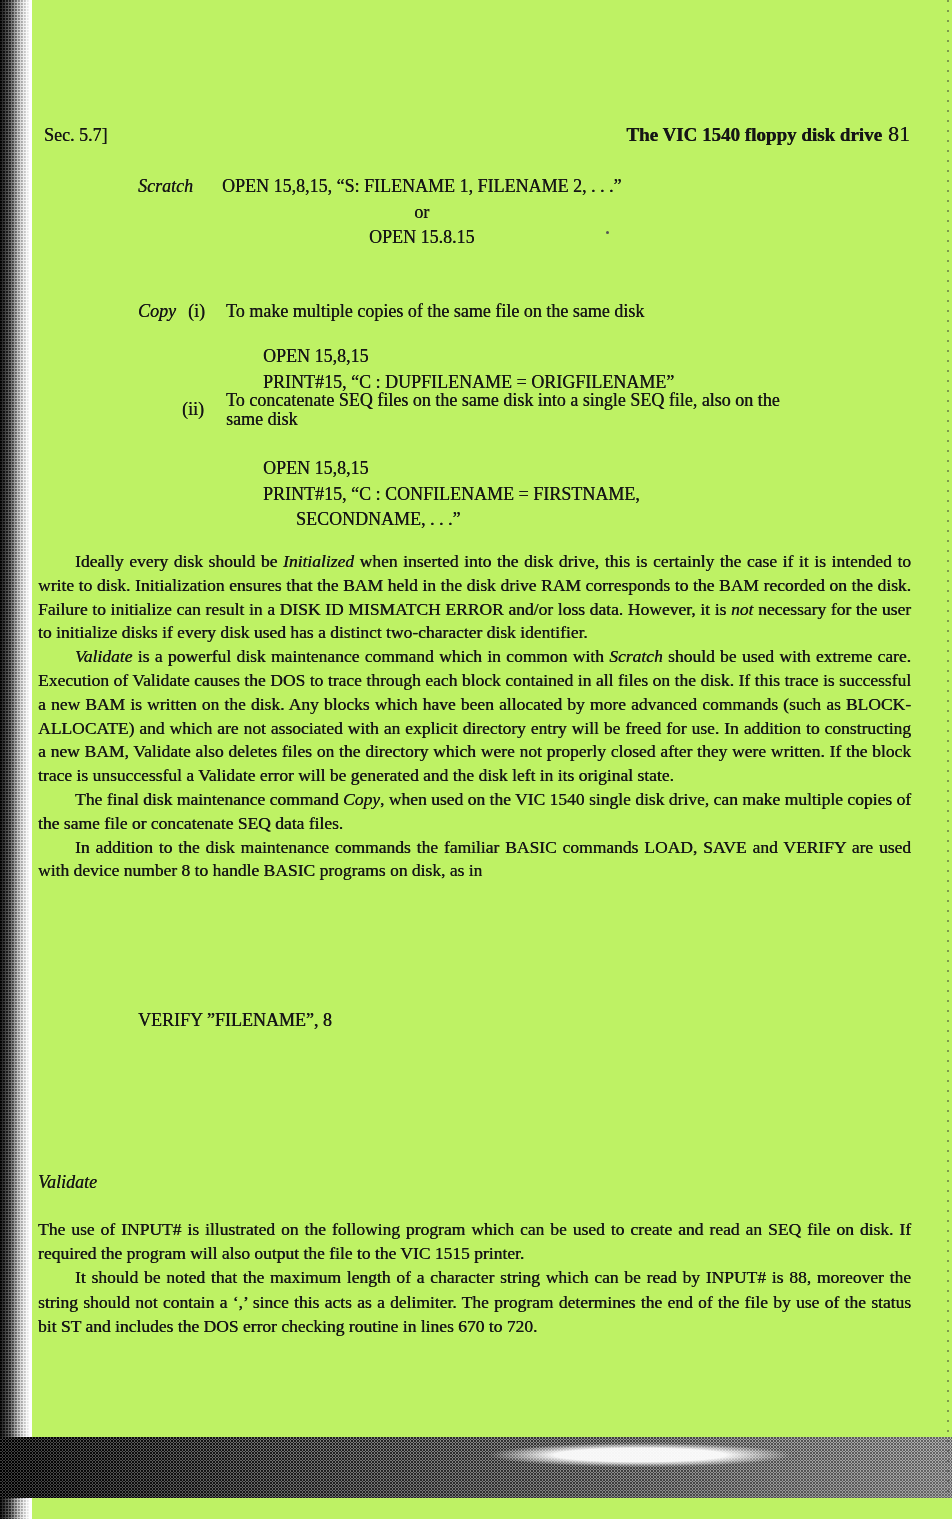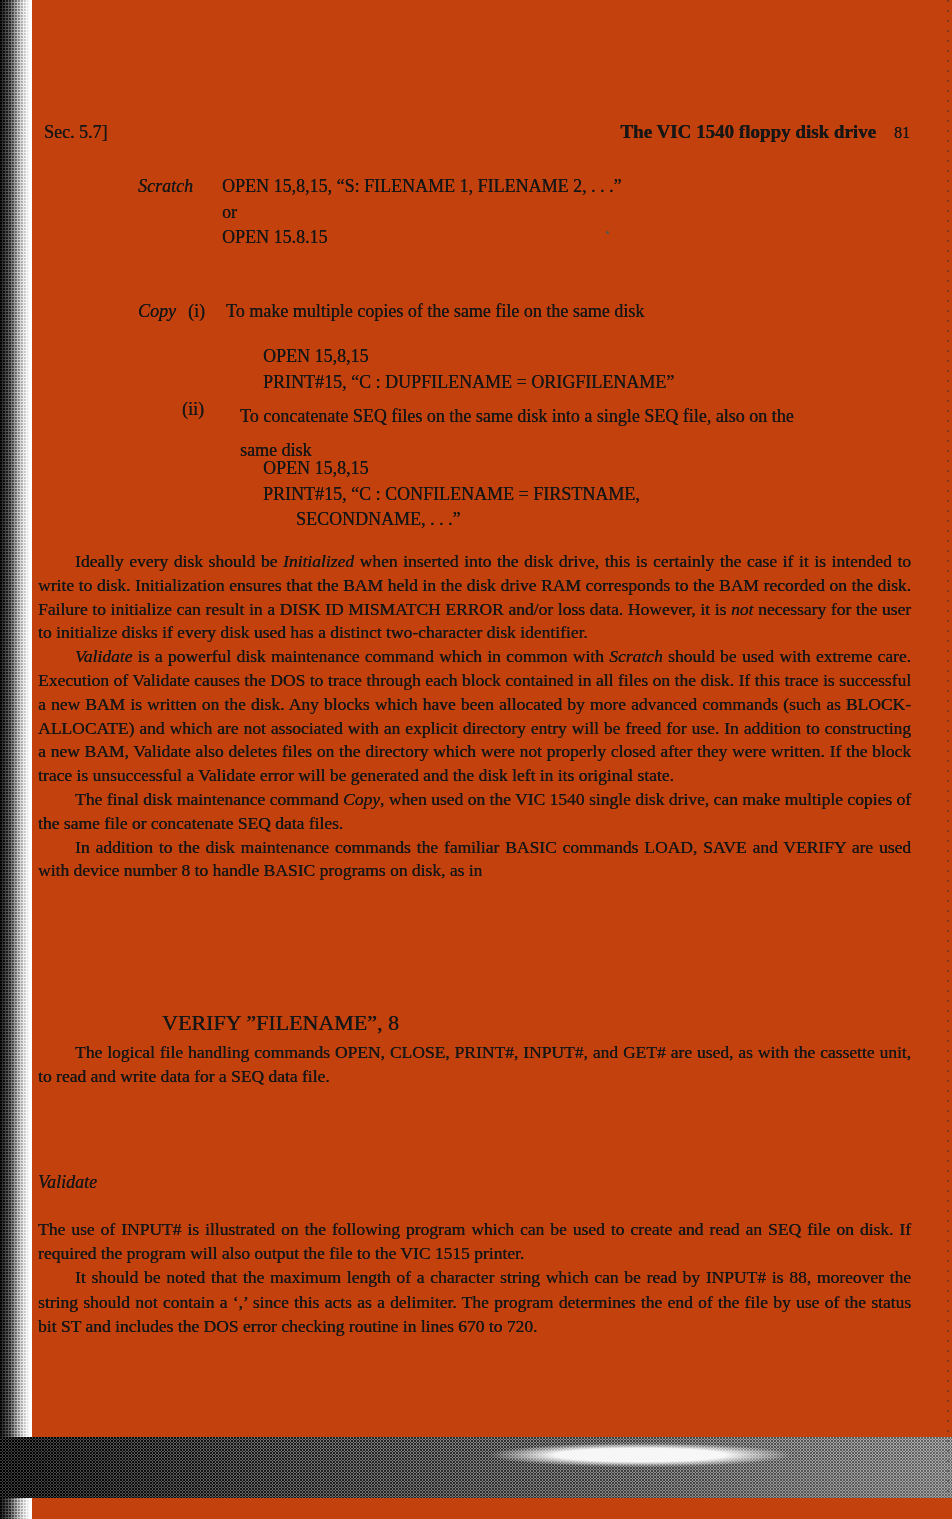--- a/index.html
+++ b/index.html
@@ -1,19 +1,19 @@
 <!DOCTYPE html>
 <html><head>
 <meta charset="utf-8">
 <style>
   html,body { margin:0; padding:0; background:#ffffff; }
   .page {
     position:relative;
     width:952px; height:1519px;
-    background:#c2410c;
+    background:#bef264;
     overflow:hidden;
     font-family:"Liberation Serif","DejaVu Serif",serif;
     color:#161616;
     text-shadow:0.35px 0 0 currentColor; 
   }
   .it { font-style:italic; }
 
   
   .binding-edge {
     position:absolute; left:0; top:0; width:32px; height:1519px;
@@ -44,35 +44,35 @@
   }
 
   
   .header {
     position:absolute; top:121px; left:44px; right:42px;
     display:flex; justify-content:space-between; align-items:baseline;
   }
   .sec-label { font-size:18px; }
   .header-right { display:flex; align-items:baseline; }
   .running-title { font-weight:bold; font-size:19px; }
-  .page-number { font-size:16px; margin-left:18px; }
+  .page-number { font-size:22px; margin-left:6px; }
 
   
   .cmd { font-size:18px; }
   .scratch-label { position:absolute; top:176px; left:138px; font-style:italic; font-size:18px; }
-  .scratch-lines { position:absolute; top:174px; left:222px; line-height:25.7px; }
+  .scratch-lines { position:absolute; top:174px; left:222px; line-height:25.7px;text-align:center; }
   .copy-label    { position:absolute; top:301px; left:138px; font-style:italic; font-size:18px; }
   .copy-marker-i { position:absolute; top:301px; left:188px; }
   .copy-text-i   { position:absolute; top:301px; left:226px; }
   .copy-cmds-i   { position:absolute; top:344px; left:263px; line-height:25.7px; }
   .copy-marker-ii{ position:absolute; top:399px; left:182px; }
-  .copy-text-ii  { position:absolute; top:399px; left:226px; width:556px; line-height:34px;margin-left:14px; }
+  .copy-text-ii  { position:absolute; top:391px; left:226px; width:556px; line-height:19px; }
   .copy-cmds-ii  { position:absolute; top:456px; left:263px; line-height:25.7px; }
   .cmd-cont { padding-left:33px; }
-  .verify-line { position:absolute; top:1010px; left:138px; font-size:22px;margin-left:24px; }
+  .verify-line { position:absolute; top:1010px; left:138px; font-size:18px; }
 
   
   .flow {
     position:absolute; left:38px; width:873px;
     font-size:17.5px; line-height:23.8px;
     text-align:justify;
   }
   .flow p { margin:0; }
   .flow p.indent { text-indent:37px; }
   .main-text  { top:542px;margin-top:8px; }
@@ -122,23 +122,20 @@
 
   <div class="flow main-text">
     <p class="indent"><span>Ideally every disk should be </span><span class="it">Initialized</span><span> when inserted into the disk drive, this is certainly the case if it is intended to write to disk. Initialization ensures that the BAM held in the disk drive RAM corresponds to the BAM recorded on the disk. Failure to initialize can result in a DISK ID MISMATCH ERROR and/or loss data. However, it is </span><span class="it">not</span><span> necessary for the user to initialize disks if every disk used has a distinct two-character disk identifier.</span></p>
     <p class="indent"><span class="it">Validate</span><span> is a powerful disk maintenance command which in common with </span><span class="it">Scratch</span><span> should be used with extreme care. Execution of Validate causes the DOS to trace through each block contained in all files on the disk. If this trace is successful a new BAM is written on the disk. Any blocks which have been allocated by more advanced commands (such as BLOCK-ALLOCATE) and which are not associated with an explicit directory entry will be freed for use. In addition to constructing a new BAM, Validate also deletes files on the directory which were not properly closed after they were written. If the block trace is unsuccessful a Validate error will be generated and the disk left in its original state.</span></p>
     <p class="indent"><span>The final disk maintenance command </span><span class="it">Copy</span><span>, when used on the VIC 1540 single disk drive, can make multiple copies of the same file or concatenate SEQ data files.</span></p>
     <p class="indent"><span>In addition to the disk maintenance commands the familiar BASIC commands LOAD, SAVE and VERIFY are used with device number 8 to handle BASIC programs on disk, as in</span></p>
   </div>
 
   <div class="verify-line">VERIFY ”FILENAME”, 8</div>
 
-  <div class="flow post-verify">
-    <p class="indent"><span>The logical file handling commands OPEN, CLOSE, PRINT#, INPUT#, and GET# are used, as with the cassette unit, to read and write data for a SEQ data file.</span></p>
-  </div>
 
   <span class="example-heading">Validate</span>
   <div class="flow example-text">
     <p><span>The use of INPUT# is illustrated on the following program which can be used to create and read an SEQ file on disk. If required the program will also output the file to the VIC 1515 printer.</span></p>
     <p class="indent"><span>It should be noted that the maximum length of a character string which can be read by INPUT# is 88, moreover the string should not contain a ‘,’ since this acts as a delimiter. The program determines the end of the file by use of the status bit ST and includes the DOS error checking routine in lines 670 to 720.</span></p>
   </div>
 
 </div>
 
 </body></html>

